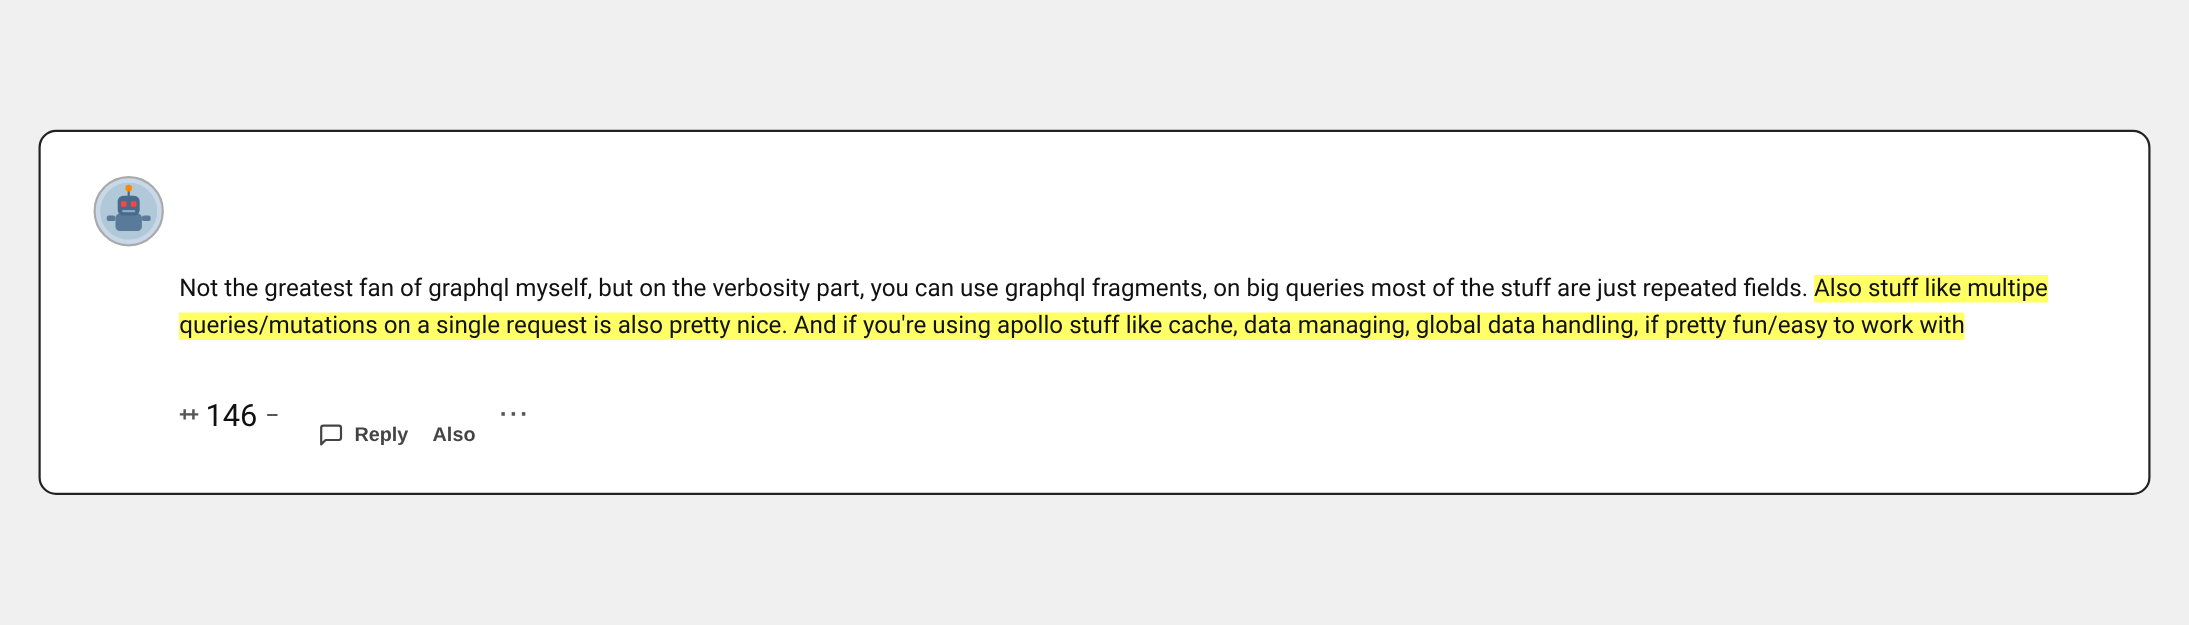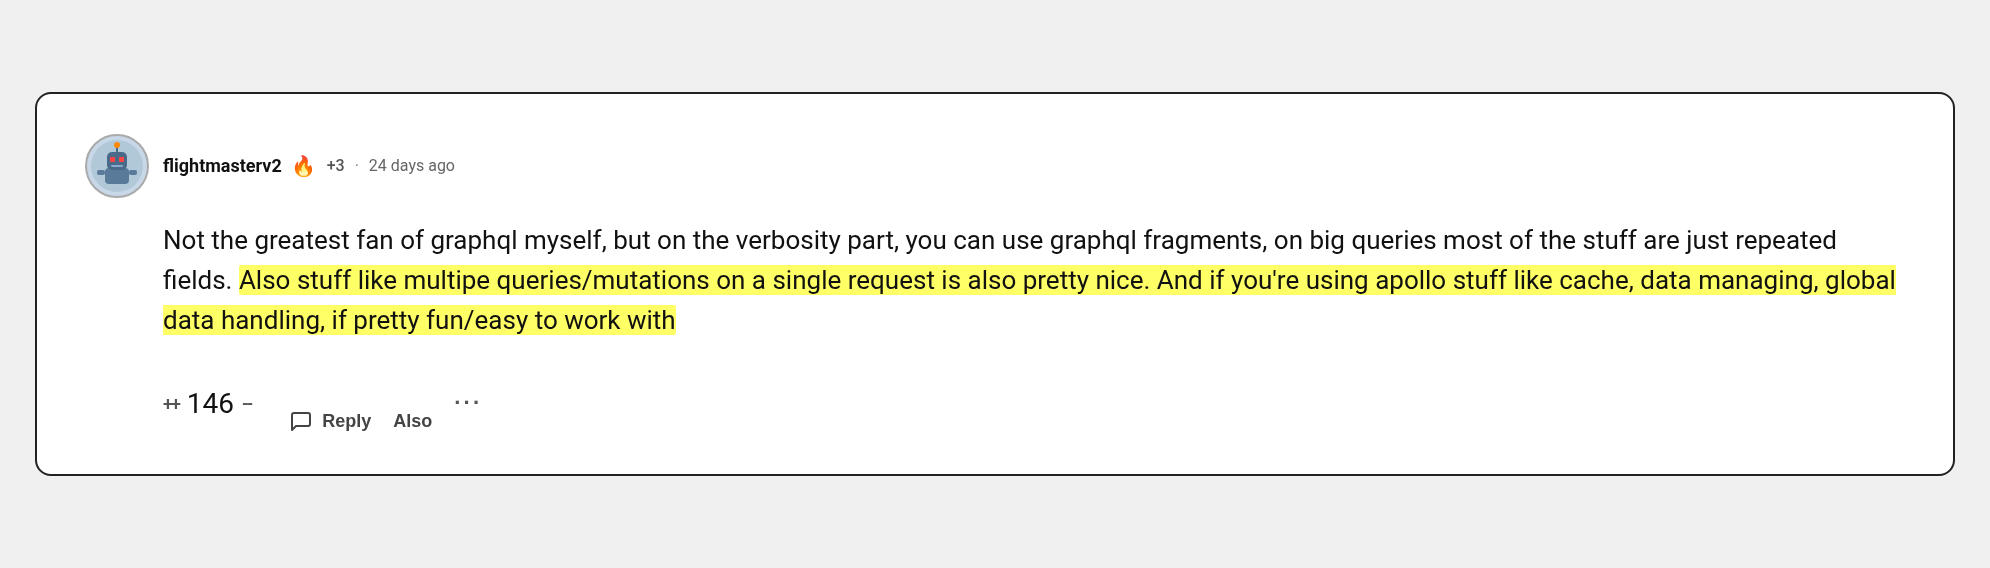--- a/index.html
+++ b/index.html
@@ -82,21 +82,21 @@
     .timestamp {
       font-size: 16px;
       color: #666;
     }
 
     .comment-body {
       padding-left: 78px;
     }
 
     .comment-text {
-      font-size: 26px;
+      font-size: 22px;
       line-height: 1.55;
       color: #111;
       margin-bottom: 28px;
     }
 
     .highlight {
       background-color: #ffff66;
       border-radius: 2px;
     }
 
@@ -192,27 +192,20 @@
         <rect x="28" y="17" width="5" height="5" rx="1" fill="#ff4444"></rect>
 
         <rect x="20" y="25" width="12" height="2" rx="1" fill="#88aacc"></rect>
 
         <rect x="25" y="6" width="2" height="7" fill="#4a6a8a"></rect>
         <circle cx="26" cy="5" r="3" fill="#ff8800"></circle>
 
         <rect x="6" y="30" width="8" height="5" rx="2" fill="#5a7a9a"></rect>
         <rect x="38" y="30" width="8" height="5" rx="2" fill="#5a7a9a"></rect>
       </svg>
-    </div>
-    <div class="header-meta">
-      <span class="username">flightmasterv2</span>
-      <span class="user-badge">🔥</span>
-      <span class="vote-badge">+3</span>
-      <span class="dot-separator">·</span>
-      <span class="timestamp">24 days ago</span>
     </div>
   </div>
 
   <div class="comment-body">
     <p class="comment-text">
       <span>Not the greatest fan of graphql myself, but on the verbosity part, you can use graphql fragments, on big queries most of the stuff are just repeated fields. </span><span class="highlight">Also stuff like multipe queries/mutations on a single request is also pretty nice. And if you're using apollo stuff like cache, data managing, global data handling, if pretty fun/easy to work with</span>
     </p>
 
     <div class="comment-actions">
       <div class="vote-section">

